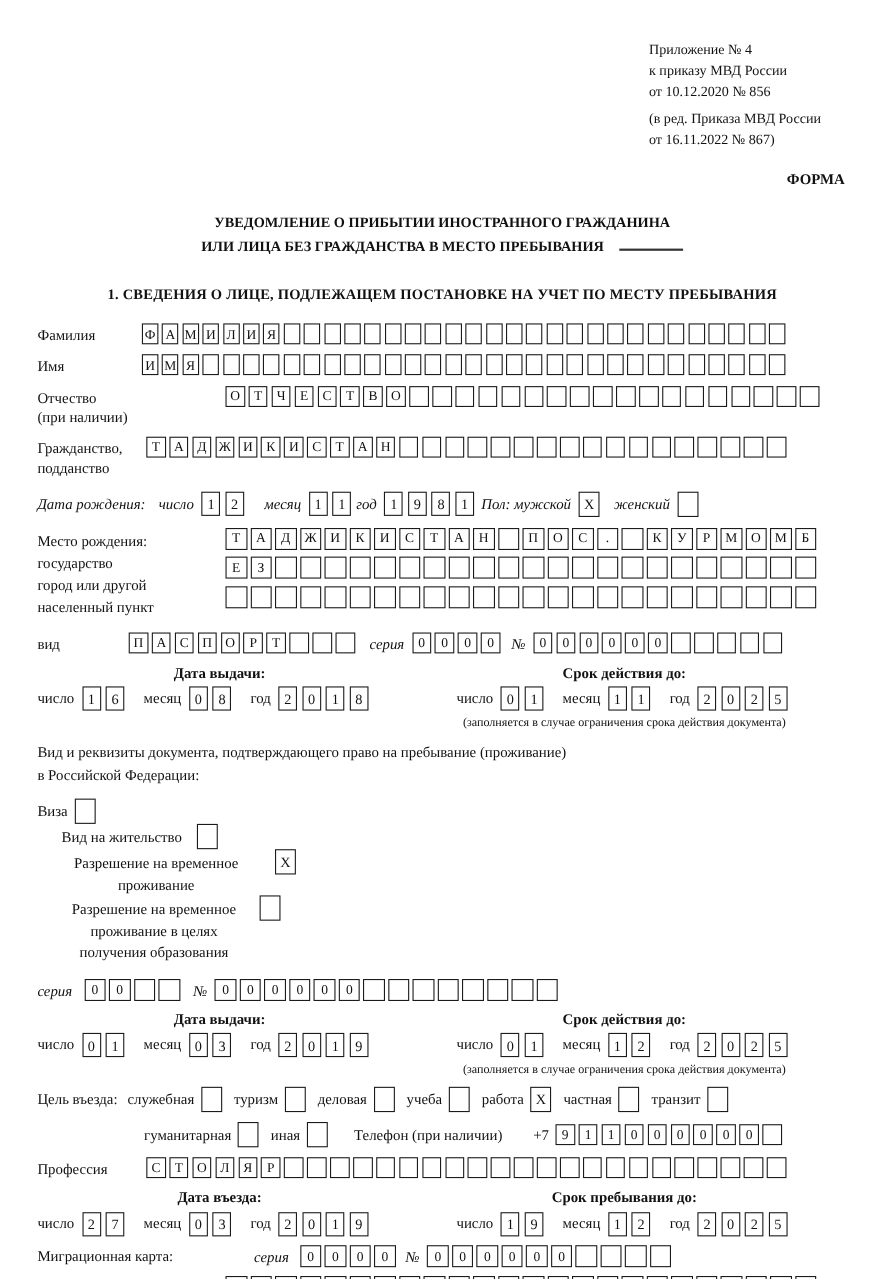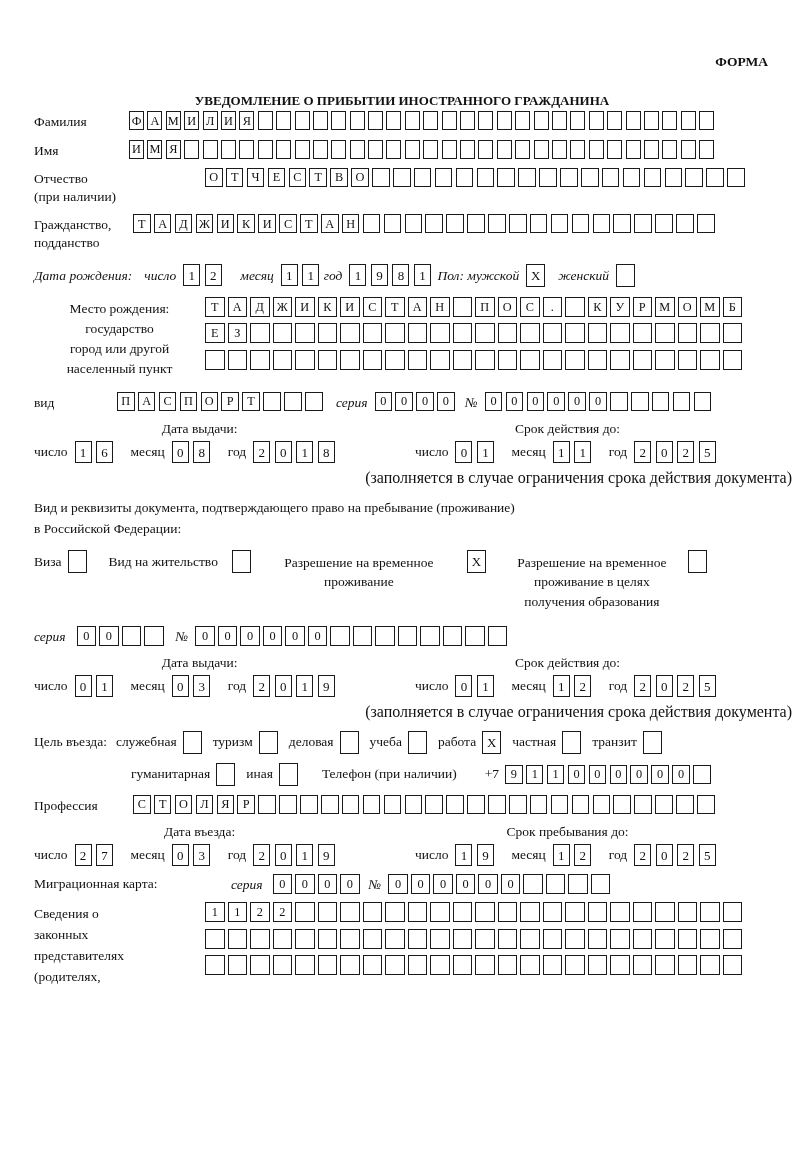--- a/index.html
+++ b/index.html
@@ -28,50 +28,60 @@
     font-size:12.3px; line-height:1; flex-shrink:0;
   }
   .w16 .cell { width:15.5px; }
   .w18 .cell { width:17.5px; height:18px; margin-right:3px; }
   .date .cell { width:15px; height:20px; font-size:13px; margin-right:4.5px; }
   .checkbox .cell { width:17px; height:21px; font-size:13px; margin-right:0; }
   .multi .cells { margin-bottom:6.5px; }
   
   .dp { display:flex; margin-bottom:8px; }
   .dp-left { width:45%; } .dp-right { width:55%; }
-  .dp-title { text-align:center; margin-bottom:3px; }
+  .dp-title { text-align:center; margin-bottom:3px;font-weight:bold; }
   .dp-fields { display:flex; align-items:center; }
   .dp-fields .w { margin-right:7px; }
   .dp-fields .grp { margin-right:13px; display:flex; }
-  .dp-note { font-size:16px; text-align:center; margin-top:4px; white-space:nowrap; }
+  .dp-note { font-size:11px; text-align:center; margin-top:4px; white-space:nowrap; }
   .inline-lbl { margin:0 7px 0 0; padding-top:2px;font-style:italic; }
   .mr14 { margin-right:14px; } .ml6 { margin-left:6px; }
   
-  .permits { display:flex; align-items:flex-start; margin:10px 0 14px 0; }
+  .permits { display:flex; align-items:flex-start; margin:10px 0 14px 0;flex-direction:column; }
   .pgroup { display:flex; align-items:flex-start; }
   .plabel { padding-top:3px; }
   .pcenter { text-align:center; line-height:1.45; }
   
   .purpose-row { display:flex; align-items:center; margin-bottom:9px; flex-wrap:nowrap; }
   .purpose-row .opt { margin-right:6px; white-space:nowrap; }
   .purpose-row .checkbox { margin-right:11px; }
   .doc-heading { text-align:center; font-weight:bold; font-size:13px; margin:2px 0 6px 0; }
   .para { margin:4px 0 6px 0; line-height:1.6; }
 </style>
 </head>
 <body>
 
 <div class="page">
 
+  <div class="hdr">
+    <div>Приложение № 4</div>
+    <div>к приказу МВД России</div>
+    <div>от 10.12.2020 № 856</div>
+    <div class="gap"></div>
+    <div>(в ред. Приказа МВД России</div>
+    <div>от 16.11.2022 № 867)</div>
+  </div>
   <div class="forma">ФОРМА</div>
 
   <div class="title">
     <div>УВЕДОМЛЕНИЕ О ПРИБЫТИИ ИНОСТРАННОГО ГРАЖДАНИНА</div>
-  </div>
-
+    <div><span>ИЛИ ЛИЦА БЕЗ ГРАЖДАНСТВА В МЕСТО ПРЕБЫВАНИЯ</span><span class="title-blank"></span></div>
+  </div>
+
+  <div class="sec-heading">1. СВЕДЕНИЯ О ЛИЦЕ, ПОДЛЕЖАЩЕМ ПОСТАНОВКЕ НА УЧЕТ ПО МЕСТУ ПРЕБЫВАНИЯ</div>
 
   <div class="row">
     <div class="lbl lw95">Фамилия</div>
     <div class="cells">
         <span class="cell">Ф</span>
         <span class="cell">А</span>
         <span class="cell">М</span>
         <span class="cell">И</span>
         <span class="cell">Л</span>
         <span class="cell">И</span>
@@ -236,21 +246,21 @@
     <span class="inline-lbl" style="margin-left:2px;">Пол: мужской</span>
     <span class="cells checkbox">
         <span class="cell">X</span>
       </span>
     <span class="inline-lbl" style="margin-left:13px;">женский</span>
     <span class="cells checkbox">
         <span class="cell"></span>
       </span>
   </div>
 
-  <div class="row multi" style="margin-top:10px; margin-bottom:2px;text-align:center;">
+  <div class="row multi" style="margin-top:10px; margin-bottom:2px;">
     <div class="lbl lw170" style="line-height:1.5;">
       <div>Место рождения:</div>
       <div>государство</div>
       <div>город или другой</div>
       <div>населенный пункт</div>
     </div>
     <div>
       <div class="cells w18">
           <span class="cell">Т</span>
           <span class="cell">А</span>

